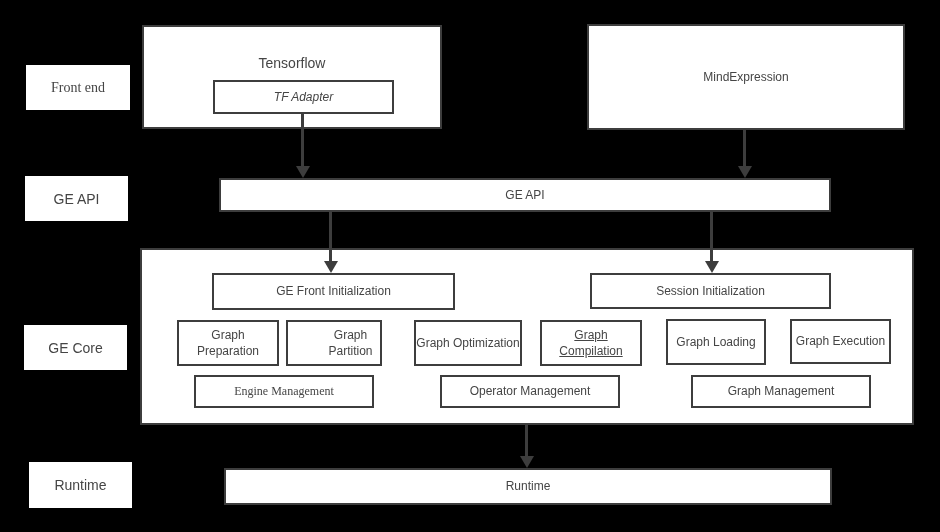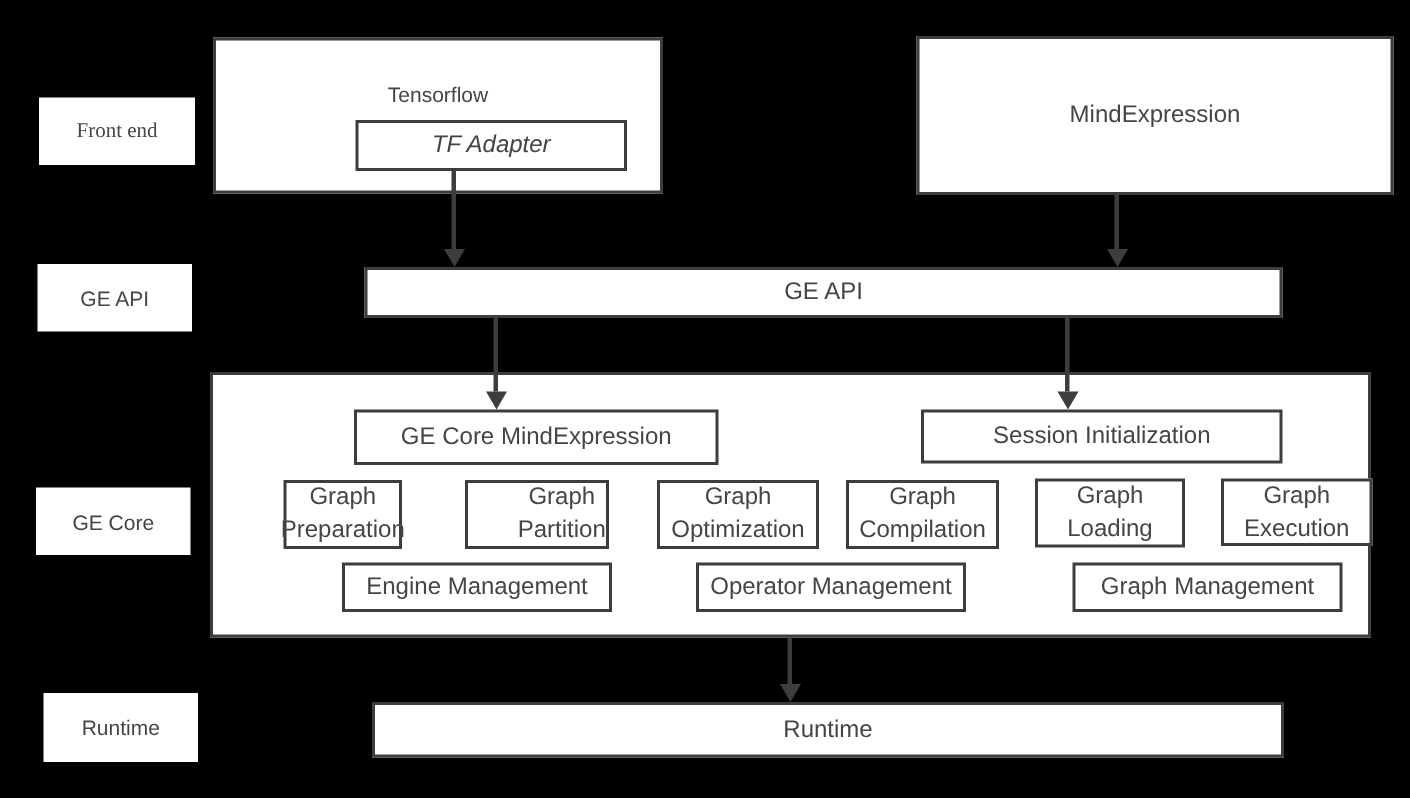--- a/index.html
+++ b/index.html
@@ -20,27 +20,26 @@
   .canvas {
     position: relative;
     width: 940px; height: 532px;
     background: var(--bg);
   }
   .box {
     position: absolute;
     background: var(--fill);
     border: 2px solid var(--border);
     color: var(--text);
-    font-size: 16px;
+    font-size: 12px;
     line-height: 1.35;
     display: flex;
     align-items: center;
     justify-content: center;
     text-align: center;
-    margin-left: 24px;
   }
   .label-box {
     position: absolute;
     background: var(--fill);
     border: none;
     color: var(--text);
     font-size: 14px;
     display: flex;
     align-items: center;
     justify-content: center;
@@ -69,28 +68,28 @@
   .label-runtime   { left: 29px; top: 462px; width: 103px; height: 46px; }
 
   .ge-api-bar  { left: 219px; top: 178px; width: 612px; height: 34px; }
   .runtime-bar { left: 224px; top: 468px; width: 608px; height: 37px; }
 
   .ge-core-container { left: 140px; top: 248px; width: 774px; height: 177px; }
 
   .ge-core-init { left: 212px; top: 273px; width: 243px; height: 37px; }
   .session-init { left: 590px; top: 273px; width: 241px; height: 36px; justify-content: center; }
 
-  .mod-0 { left: 165px; top: 320px; width: 79px; height: 46px; }
+  .mod-0 { left: 177px; top: 320px; width: 102px; height: 46px; }
   .mod-1 { left: 286px; top: 320px; width: 96px; height: 46px; padding-left: 33px; }
   .mod-2 { left: 414px; top: 320px; width: 108px; height: 46px; }
-  .mod-3 { left: 540px; top: 320px; width: 102px; height: 46px; }
+  .mod-3 { left: 540px; top: 320px; width: 102px; height: 46px; text-decoration: underline; }
   .mod-4 { left: 666px; top: 319px; width: 100px; height: 46px; }
   .mod-5 { left: 790px; top: 319px; width: 101px; height: 45px; }
 
-  .mgmt-0 { left: 204px; top: 375px; width: 180px; height: 33px; }
+  .mgmt-0 { left: 194px; top: 375px; width: 180px; height: 33px; font-family: Liberation Serif, serif; }
   .mgmt-1 { left: 440px; top: 375px; width: 180px; height: 33px; }
   .mgmt-2 { left: 691px; top: 375px; width: 180px; height: 33px; }
 
   .arrow {
     position: absolute;
     width: 3px;
     background: var(--arrow);
   }
   .arrow::after {
     content: "";
@@ -137,21 +136,21 @@
     <span>MindExpression</span>
   </div>
 
   <div class="box ge-api-bar">
     <span>GE API</span>
   </div>
 
   <div class="container-box ge-core-container"></div>
 
   <div class="box ge-core-init">
-    <span>GE Core MindExpression</span>
+    <span>GE Front Initialization</span>
   </div>
   <div class="box session-init">
     <span>Session Initialization</span>
   </div>
 
   <div class="box mod-0">
     <span>Graph Preparation</span>
   </div>
   <div class="box mod-1">
     <span>Graph Partition</span>

